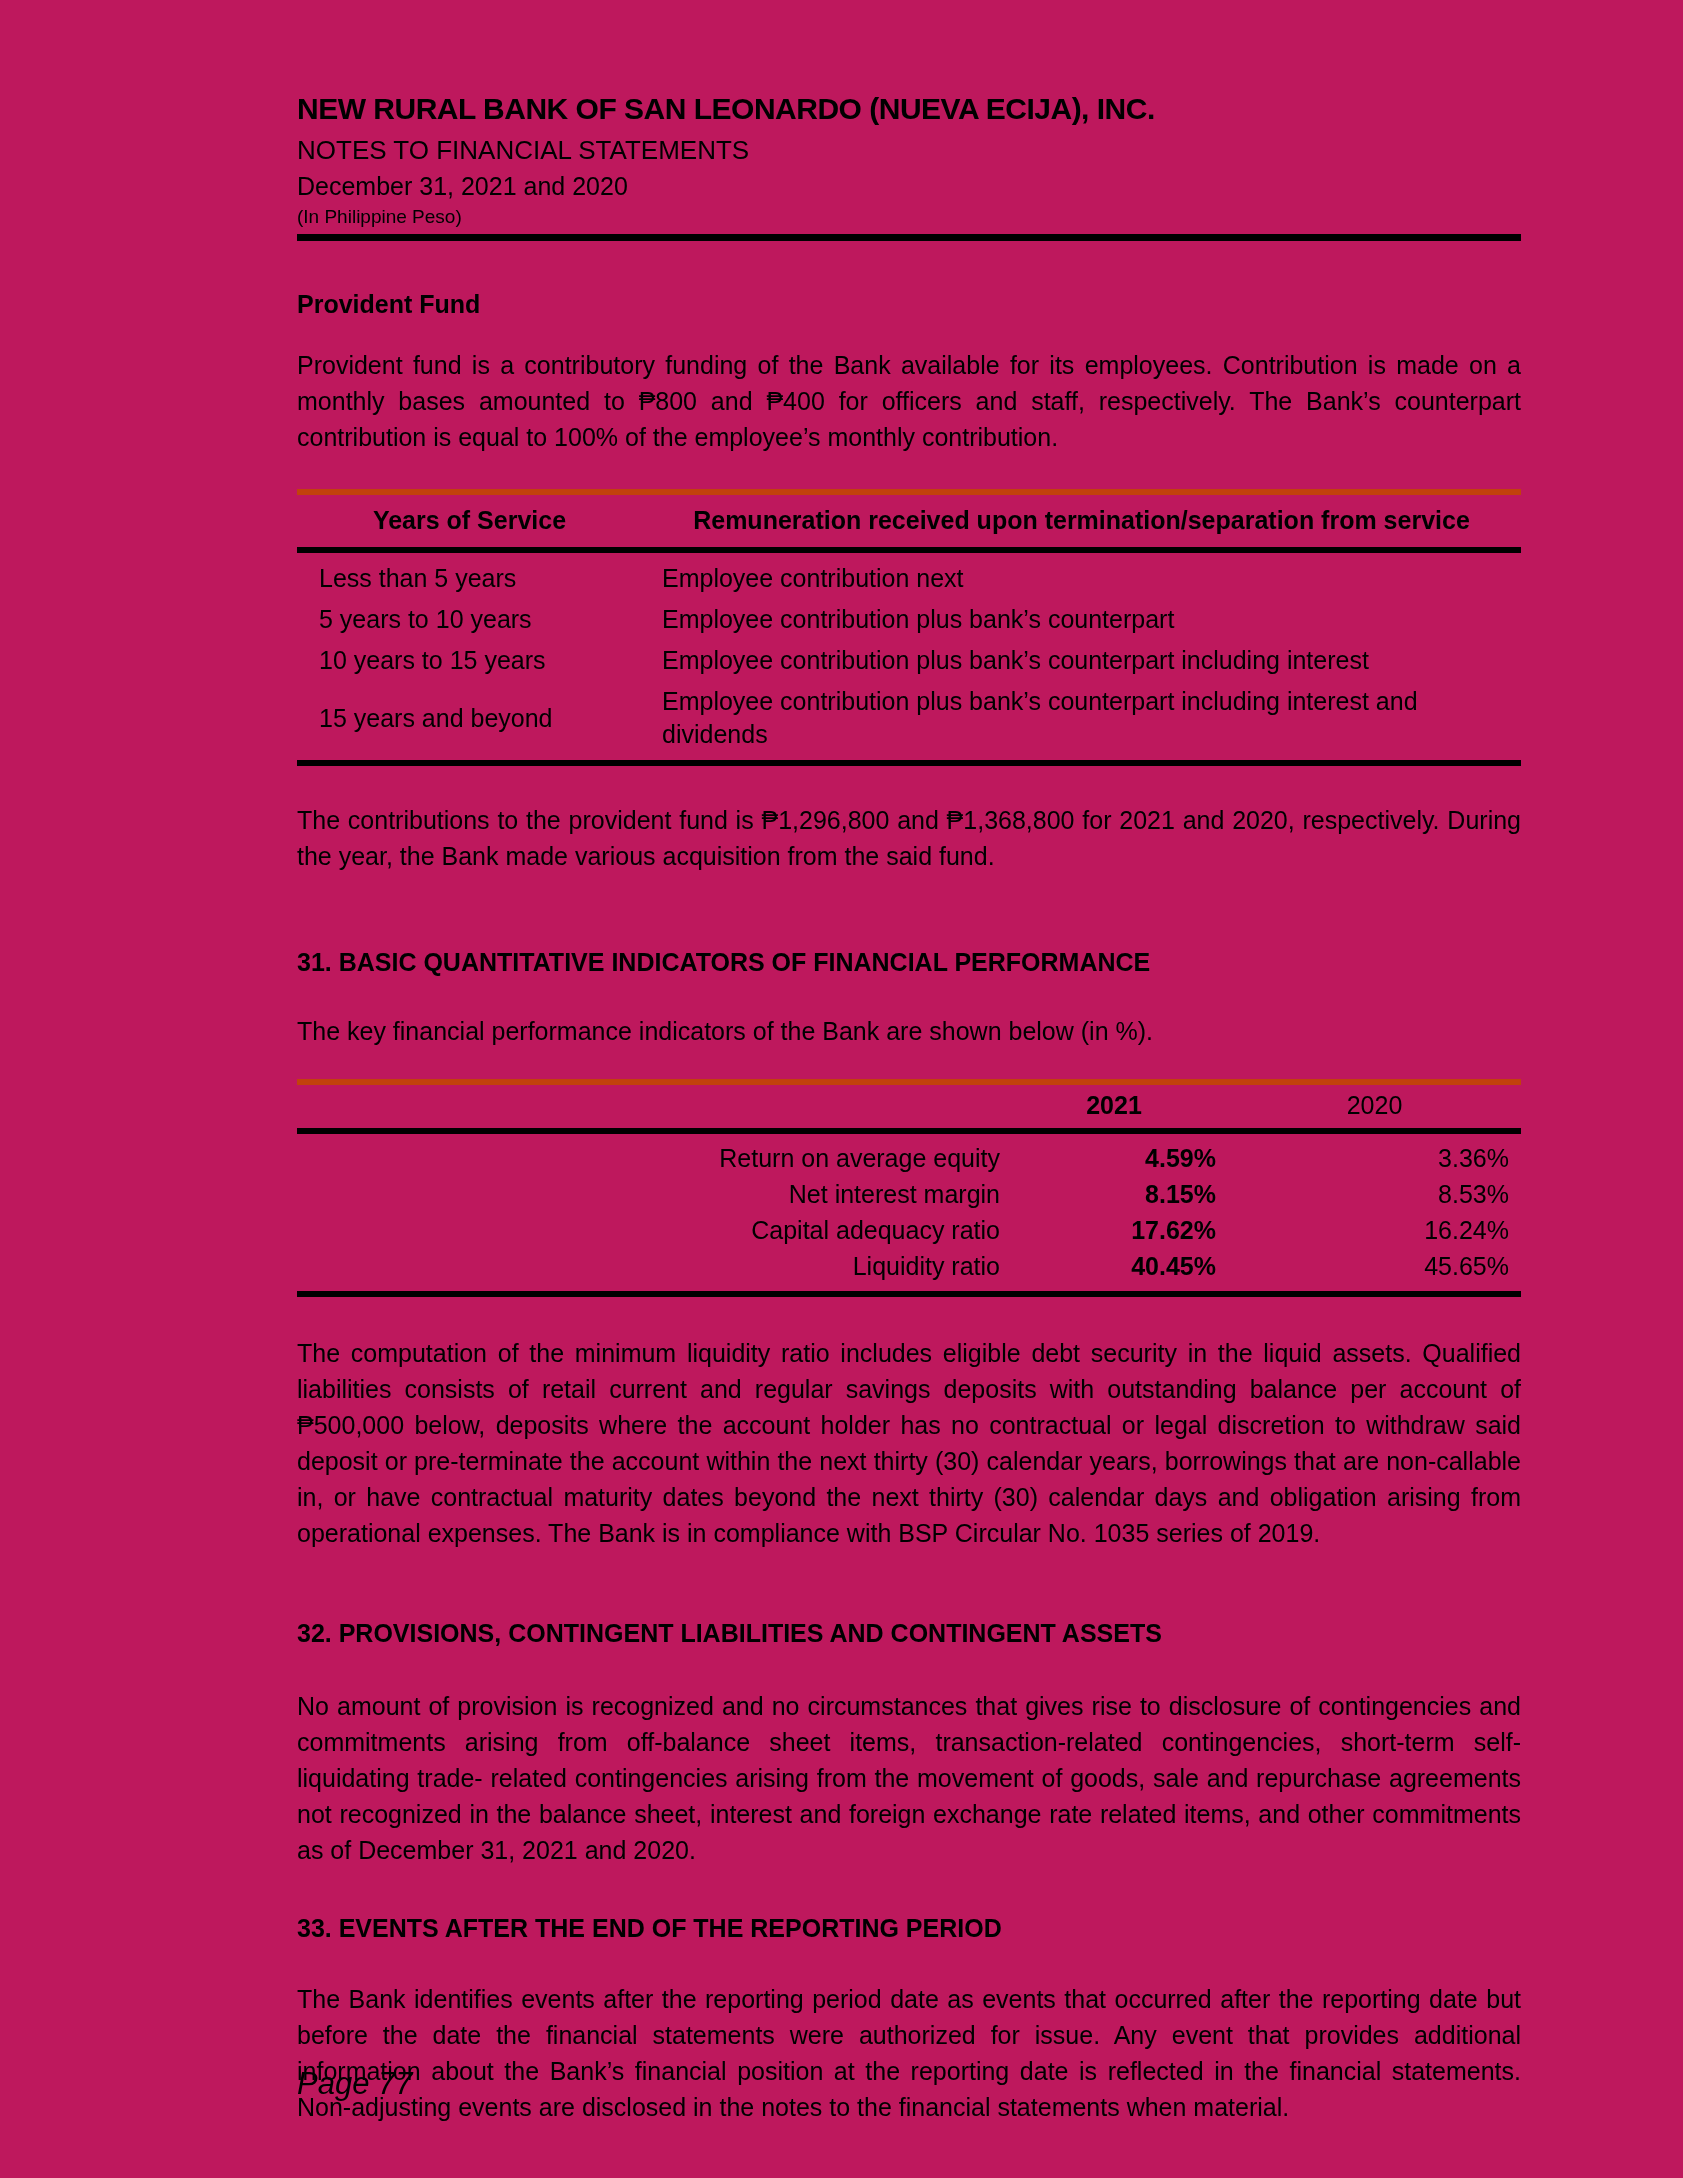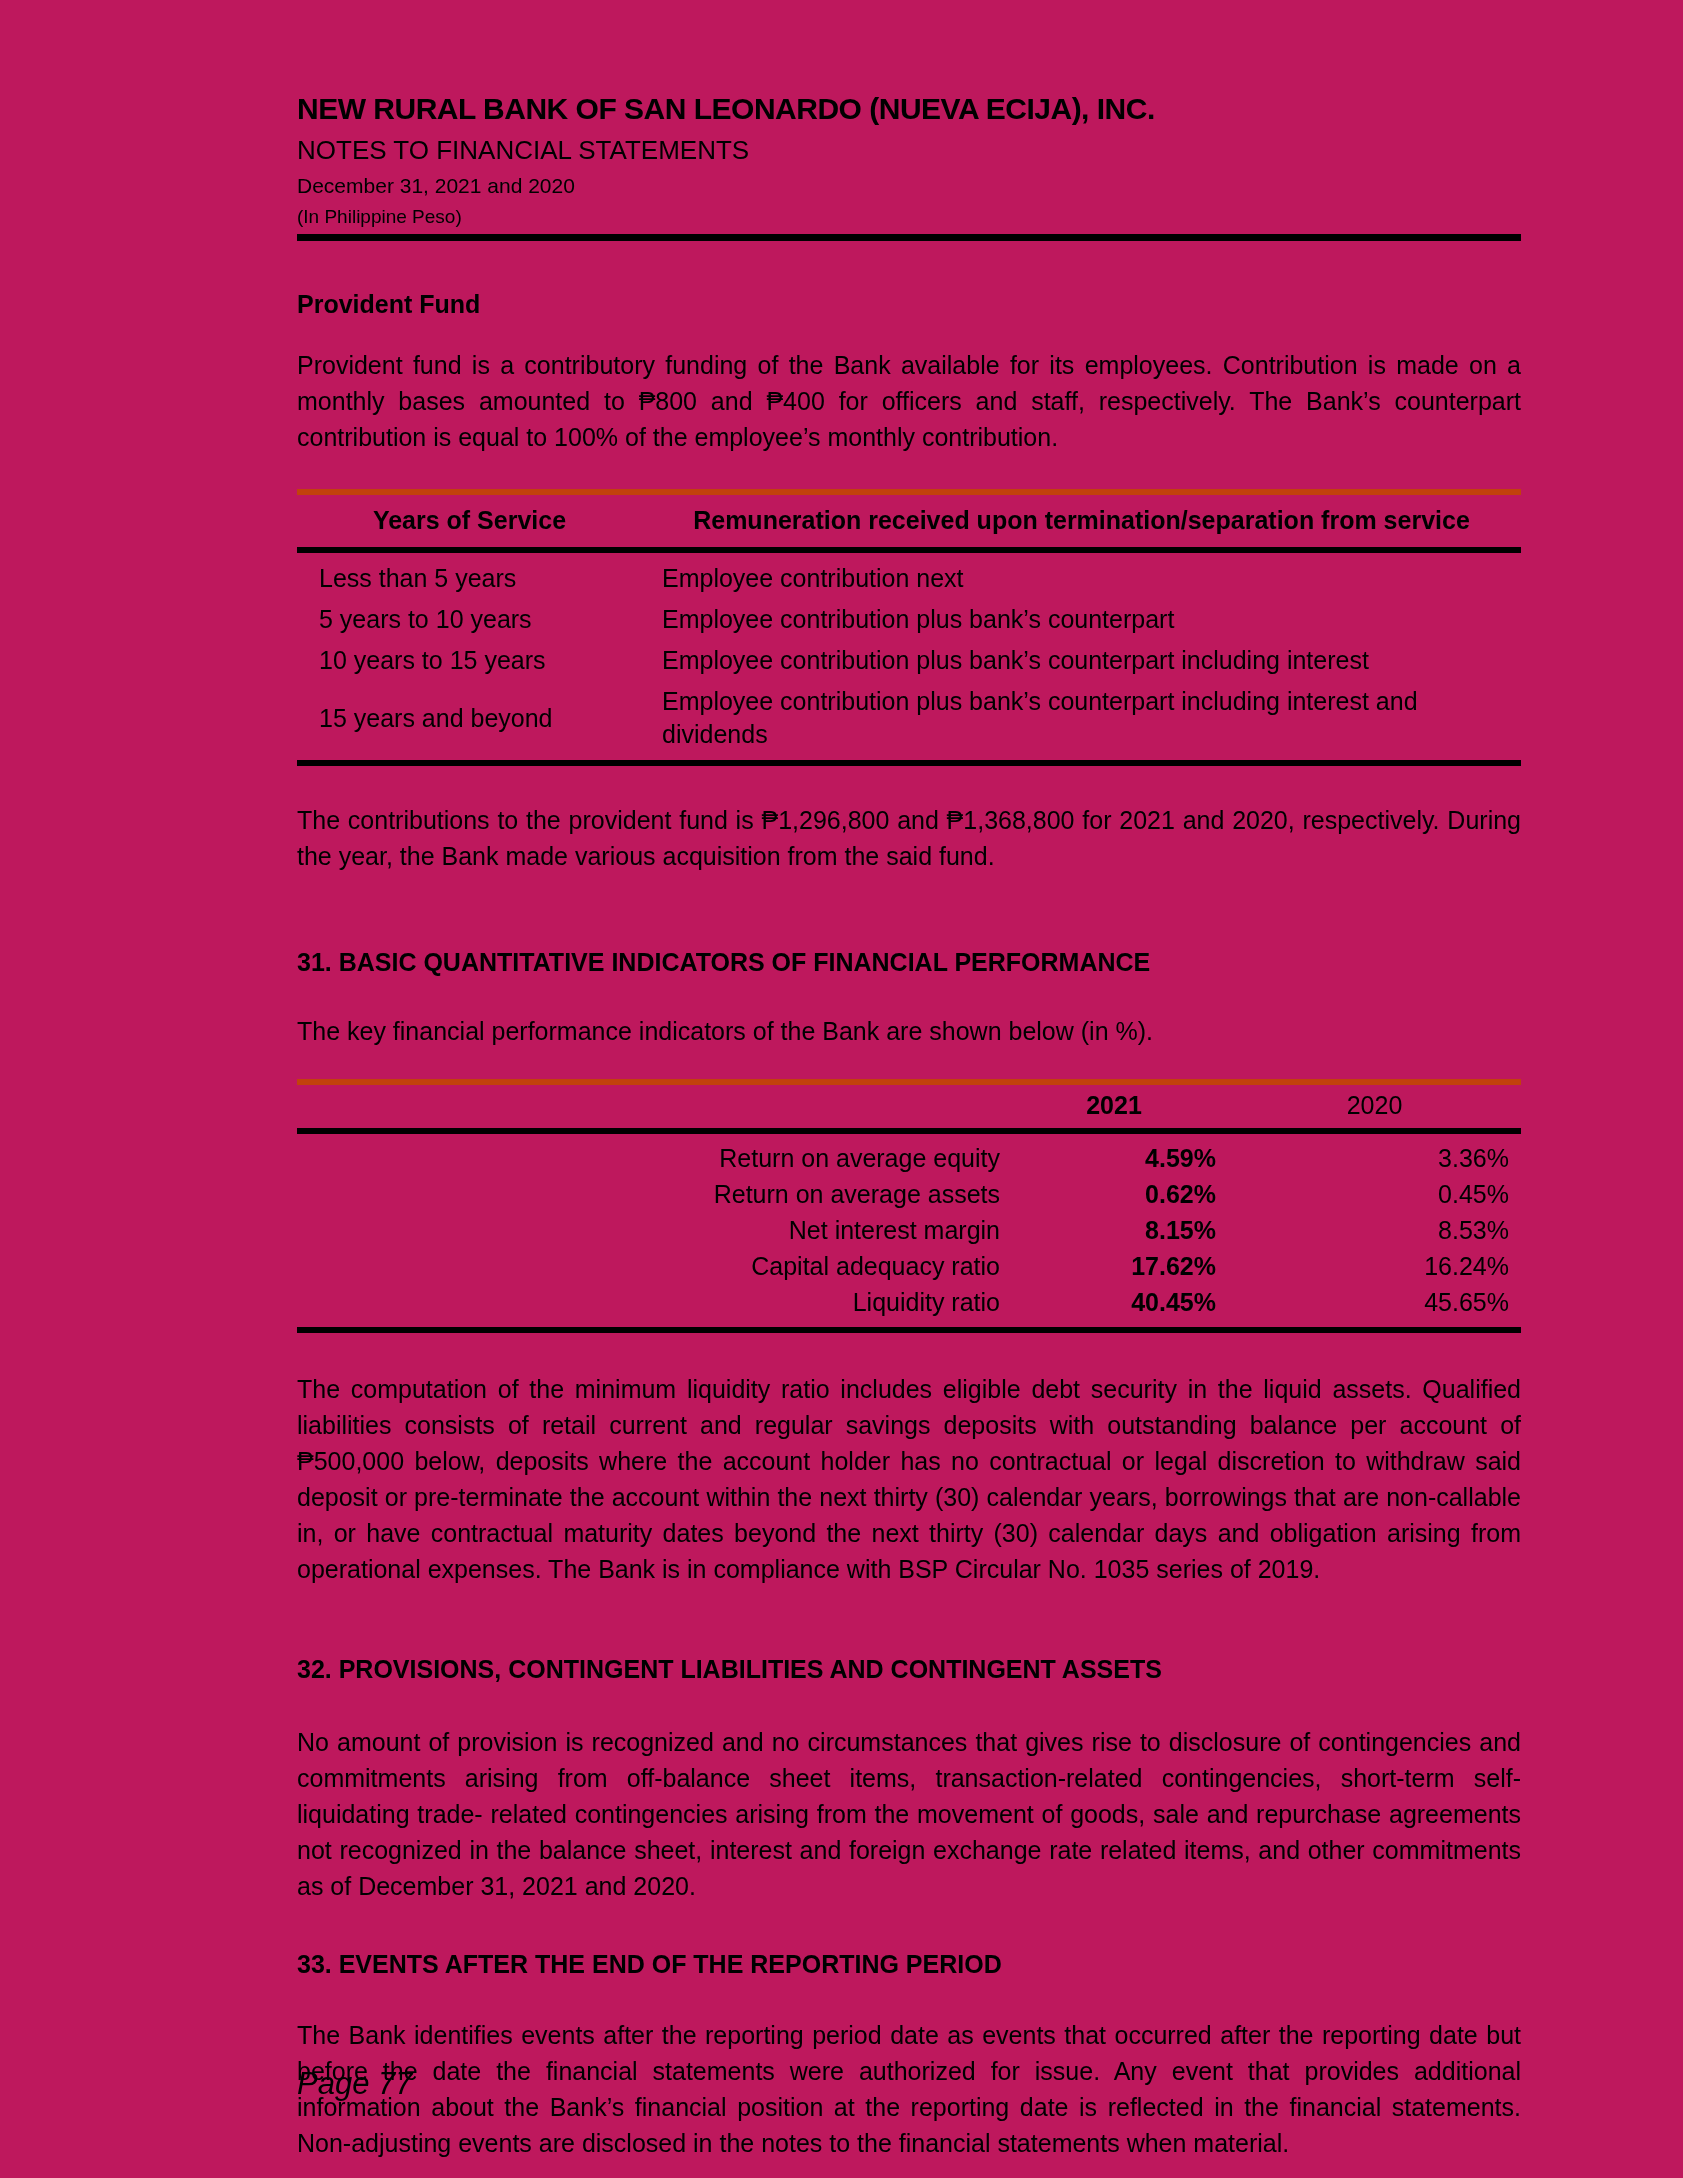--- a/index.html
+++ b/index.html
@@ -16,21 +16,21 @@
     position:absolute; left:297px; top:0; width:1224px;
     font-size:25px; line-height:36px;
   }
 
   
   .doc-title {
     padding-top:91px;
     font-size:30px; font-weight:700; letter-spacing:-0.5px; line-height:36px;
   }
   .doc-subtitle { margin-top:8px;  font-size:26px; font-weight:400; line-height:30px; }
-  .doc-date     { margin-top:7px;  font-size:21px; line-height:28px; }
+  .doc-date     { margin-top:7px;  font-size:25px; line-height:28px; }
   .doc-currency { margin-top:5px;  font-size:19px; line-height:23px; }
   .header-rule  { margin-top:6px; border:0; border-top:7px solid #000; }
 
   
   .section-heading { font-size:25px; font-weight:700; line-height:34px; }
   p.body-text { text-align:justify; }
 
   #pf-heading  { margin-top:46px; }
   #pf-intro    { margin-top:26px; }
   #pf-note     { margin-top:36px; }
@@ -152,25 +152,20 @@
             <th class="reg-year">2020</th>
           </tr>
         </thead>
         <tbody>
           <tr>
             <td class="label">Return on average equity</td>
             <td class="v2021">4.59%</td>
             <td class="v2020">3.36%</td>
           </tr>
           <tr>
-            <td class="label">Return on average assets</td>
-            <td class="v2021">0.62%</td>
-            <td class="v2020">0.45%</td>
-          </tr>
-          <tr>
             <td class="label">Net interest margin</td>
             <td class="v2021">8.15%</td>
             <td class="v2020">8.53%</td>
           </tr>
           <tr>
             <td class="label">Capital adequacy ratio</td>
             <td class="v2021">17.62%</td>
             <td class="v2020">16.24%</td>
           </tr>
           <tr>

